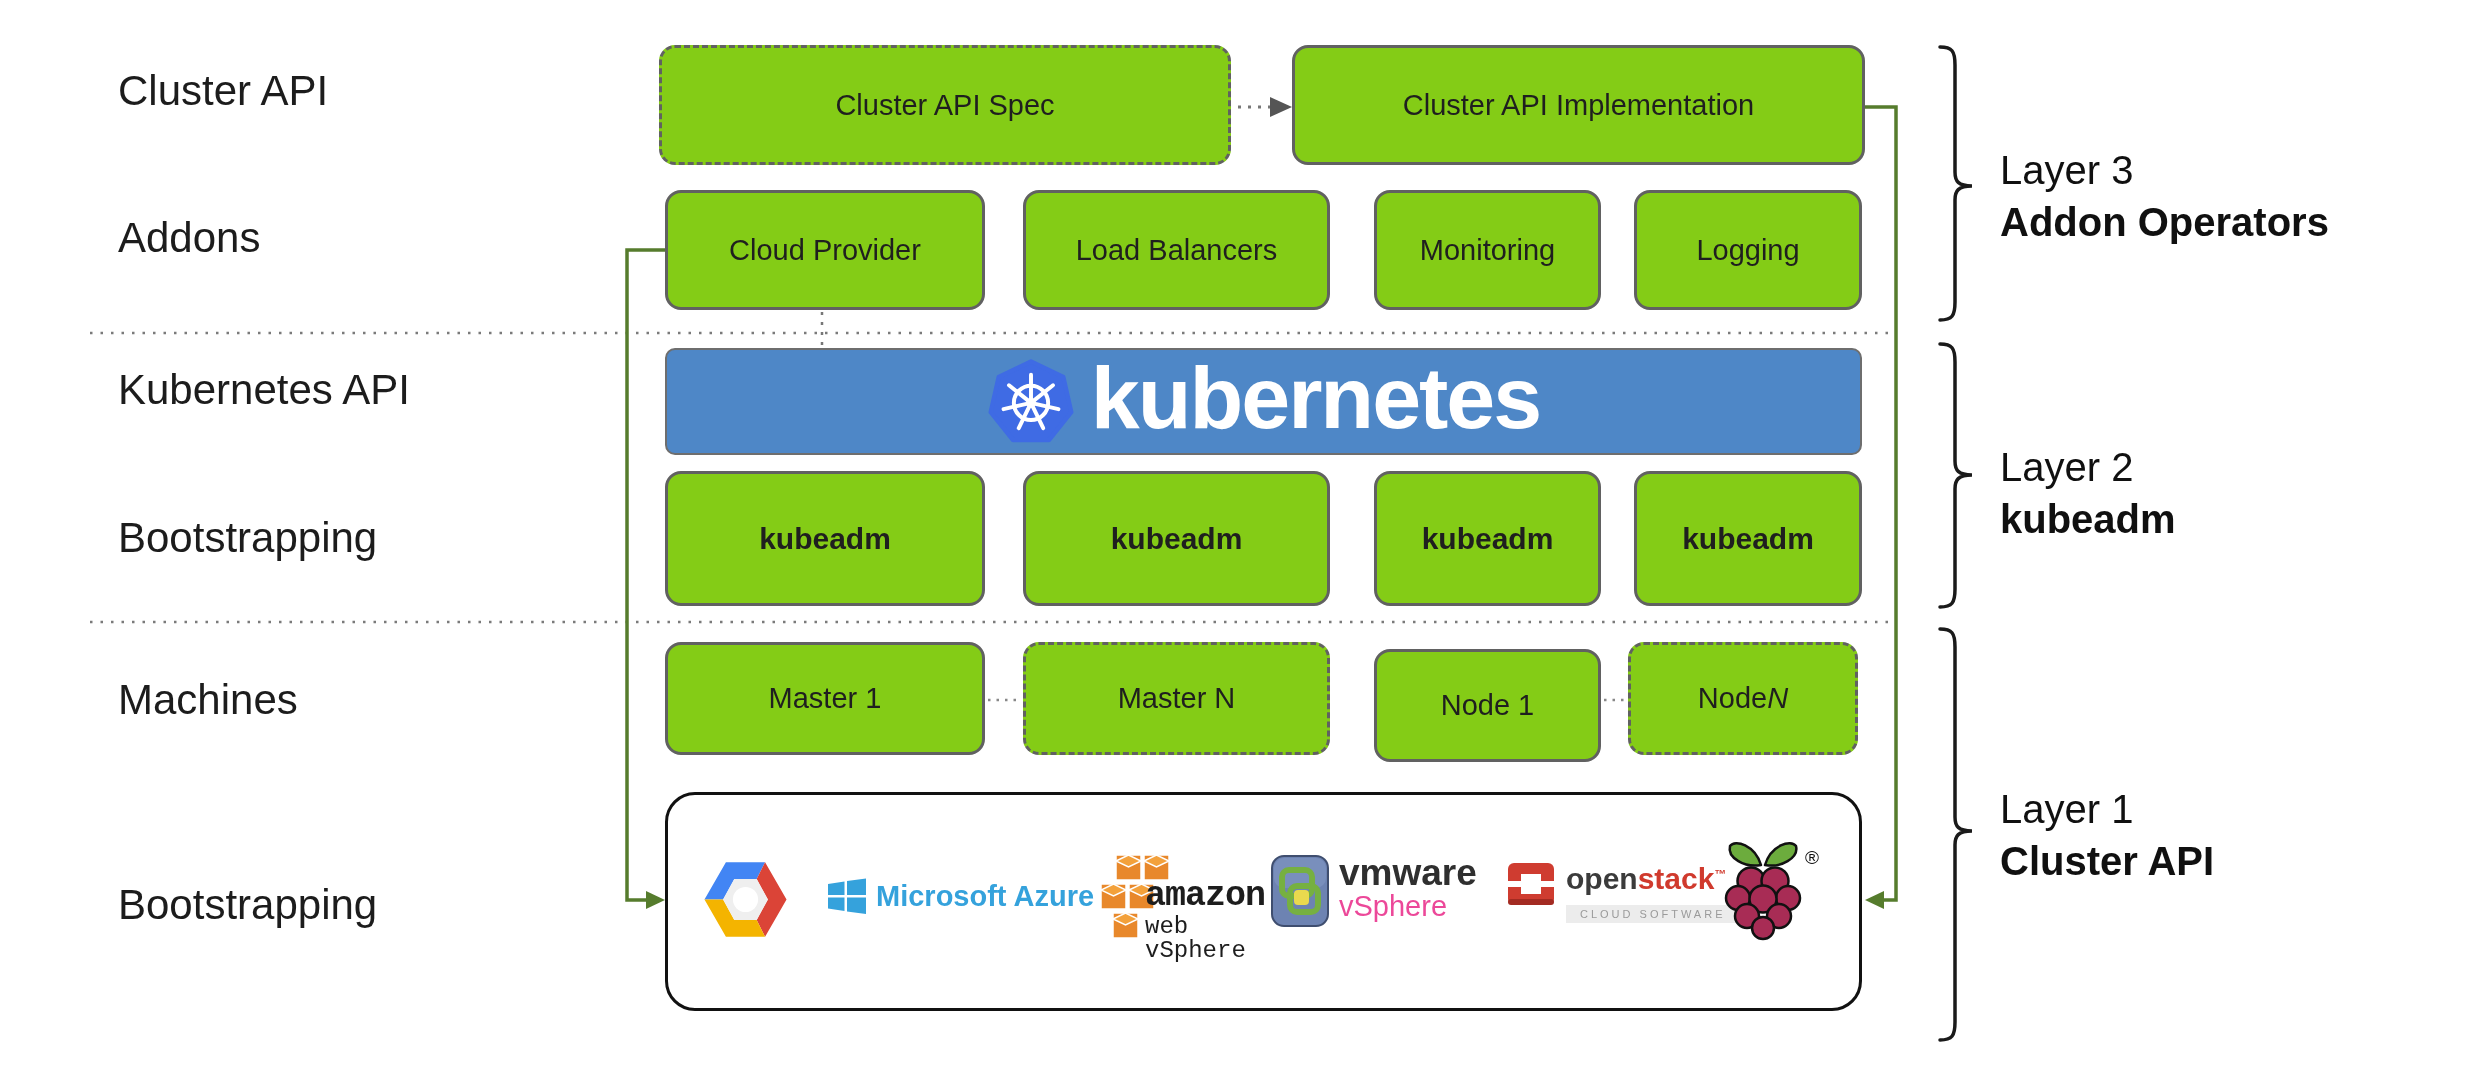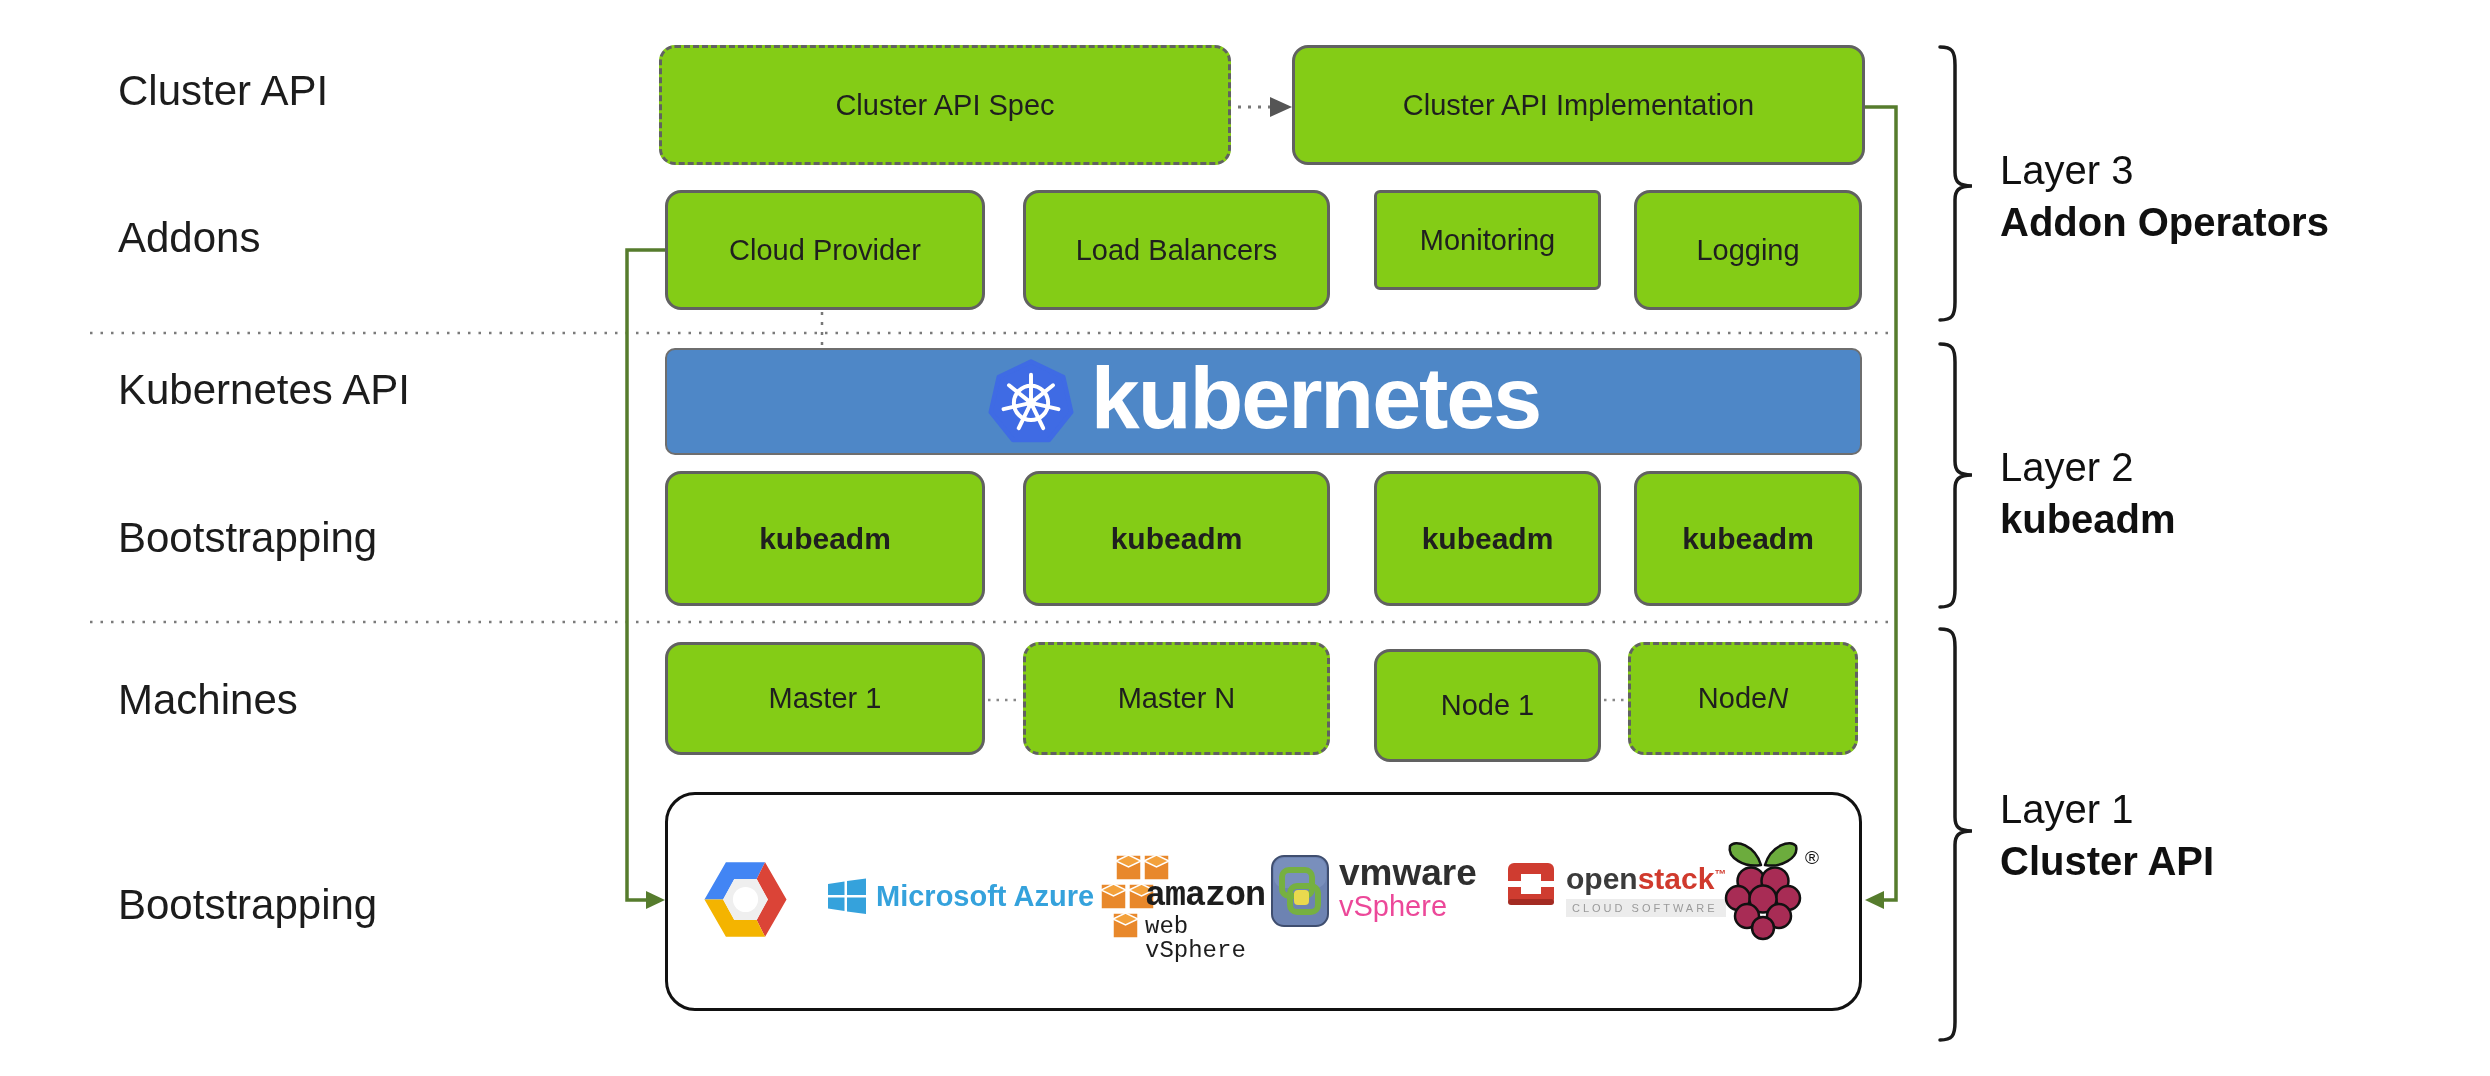--- a/index.html
+++ b/index.html
@@ -27,21 +27,21 @@
   .aws-text{position:absolute; left:44px; top:24px; line-height:1;}
   .aws-line1{font-size:35px; font-weight:800; letter-spacing:-1px; color:#1d1d1d;}
   .aws-line2{font-size:24px; color:#1d1d1d; margin-top:1px;}
   .vm-wrap{display:flex; align-items:flex-start; gap:10px;}
   .vm-text .l1{font-size:37px; font-weight:bold; color:#2f2f2f; line-height:36px;}
   .vm-text .l2{font-size:29px; color:#ec4899; font-weight:300; line-height:30px;}
   .os-wrap{display:flex; align-items:flex-start; gap:8px;}
   .os-l1{font-size:30px; font-weight:bold; line-height:30px; white-space:nowrap;}
   .os-open{color:#3b3b3b;} .os-stack{color:#d03a2d;}
   .os-tm{font-size:12px; color:#d03a2d; vertical-align:super;}
-  .os-sub{margin-top:5px; background:#ececec; color:#9a9a9a; font-size:11px; letter-spacing:3px; padding:3px 6px; white-space:nowrap;}
+  .os-sub{margin-top:11px; background:#ececec; color:#9a9a9a; font-size:11px; letter-spacing:3px; padding:3px 14px; white-space:nowrap;}
   .rpi-reg{position:absolute; left:82px; top:12px; font-size:19px; color:#111;}
   .layer-note{position:absolute; left:2000px; font-size:40px; line-height:52px; color:#101010; white-space:nowrap;}
   .layer-note .l2{font-weight:bold;}
   .suffix-italic{font-style:italic;}
 </style>
 </head>
 <body>
 
 <div class="canvas">
 
@@ -74,21 +74,21 @@
   <div class="row-label" style="top:369px">Kubernetes API</div>
   <div class="row-label" style="top:517px">Bootstrapping</div>
   <div class="row-label" style="top:679px">Machines</div>
   <div class="row-label" style="top:884px">Bootstrapping</div>
 
   <div class="box dashed" style="left:659px; top:45px; width:572px; height:120px;">Cluster API Spec</div>
   <div class="box" style="left:1292px; top:45px; width:573px; height:120px;">Cluster API Implementation</div>
 
   <div class="box" style="left:665px;  top:190px; width:320px; height:120px;">Cloud Provider</div>
   <div class="box" style="left:1023px; top:190px; width:307px; height:120px;">Load Balancers</div>
-  <div class="box" style="left:1374px; top:190px; width:227px; height:100px;border-radius:6px;">Monitoring</div>
+  <div class="box" style="left:1374px; top:190px; width:227px; height:120px;">Monitoring</div>
   <div class="box" style="left:1634px; top:190px; width:228px; height:120px;">Logging</div>
 
   <div class="banner">
     <svg width="88" height="92" viewBox="0 0 100 104">
       <polygon points="50,6 86.7,23.7 95.8,63.5 70.4,95.3 29.6,95.3 4.2,63.5 13.3,23.7" fill="var(--kubernetes-logo)" stroke="var(--kubernetes-logo)" stroke-width="5" stroke-linejoin="round"></polygon>
       <g stroke="#fff" stroke-width="4.5" stroke-linecap="round">
         <line x1="50" y1="53" x2="50" y2="21"></line>
         <line x1="50" y1="53" x2="75" y2="33"></line>
         <line x1="50" y1="53" x2="81.2" y2="60.1"></line>
         <line x1="50" y1="53" x2="63.9" y2="81.8"></line>

